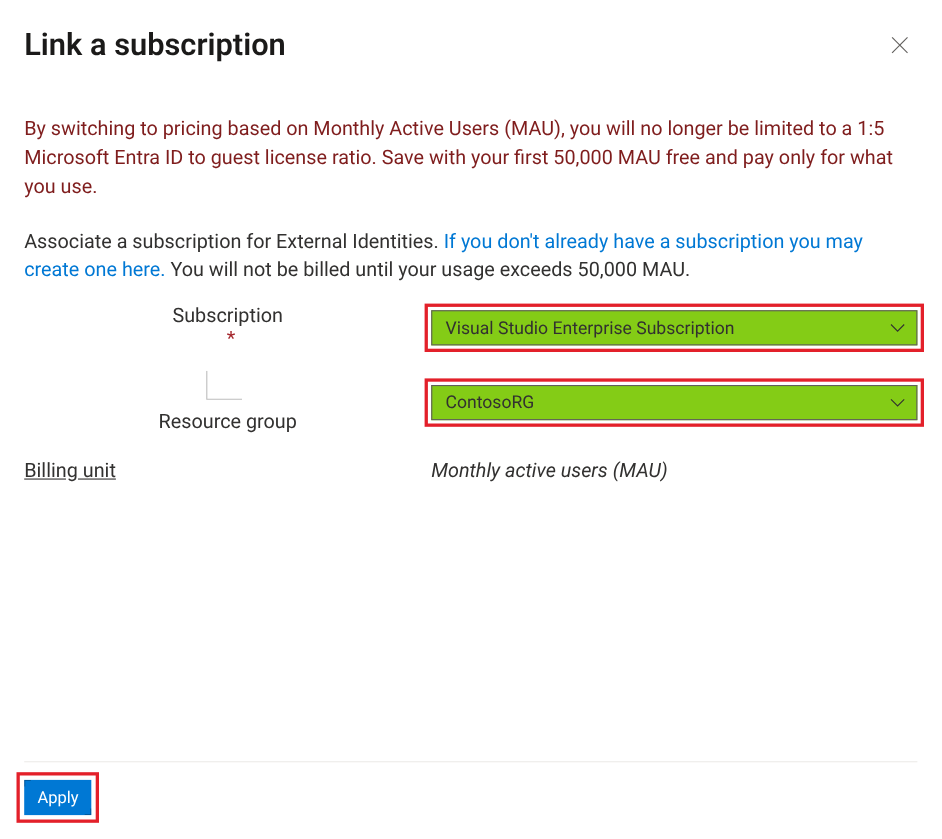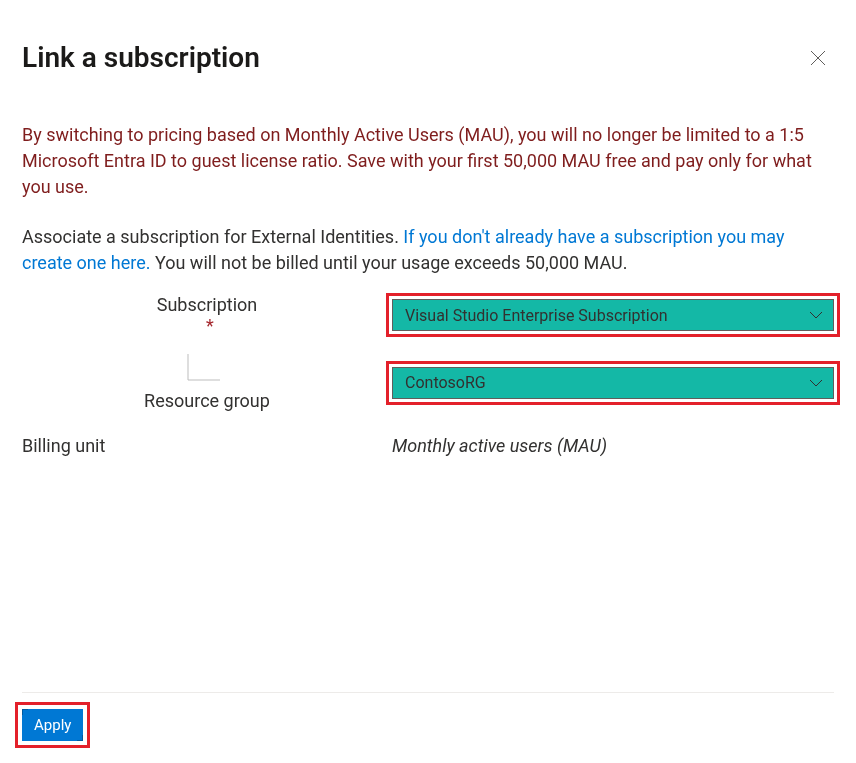--- a/index.html
+++ b/index.html
@@ -18,21 +18,21 @@
     .panel {
       padding: 16px 22px 0 22px;
       height: 100%;
       display: flex;
       flex-direction: column;
     }
     .header {
       display: flex;
       align-items: center;
       justify-content: space-between;
-      margin-top: 25px;
+      margin-top: 8px;
       margin-bottom: 48px;
     }
     .title {
       font-size: 28px;
       font-weight: 600;
       color: #1b1a19;
     }
     .close-btn {
       width: 32px;
       height: 32px;
@@ -105,41 +105,42 @@
     .highlight-box {
       position: absolute;
       inset: -6px;
       border: 3px solid #e3202a;
       pointer-events: none;
     }
     .select {
       width: 100%;
       height: 32px;
       border: 1px solid #605e5c;
-      background: #14b8a6;
+      background: #84cc16;
       display: flex;
       align-items: center;
       justify-content: space-between;
       padding: 0 10px 0 12px;
       cursor: pointer;
       font-size: 16px;
       color: #323130;
     }
     .select .chev {
       color: #323130;
     }
     .billing-row {
       display: flex;
       align-items: center;
       margin-top: 22px;
     }
     .billing-label {
       width: 370px;
       font-size: 18px;
       color: #323130;
+      text-decoration: underline;
     }
     .billing-value {
       font-size: 18px;
       color: #323130;
       font-style: italic;
     }
     .footer {
       margin-top: auto;
       border-top: 1px solid #edebe9;
       padding: 16px 0 22px 0;

